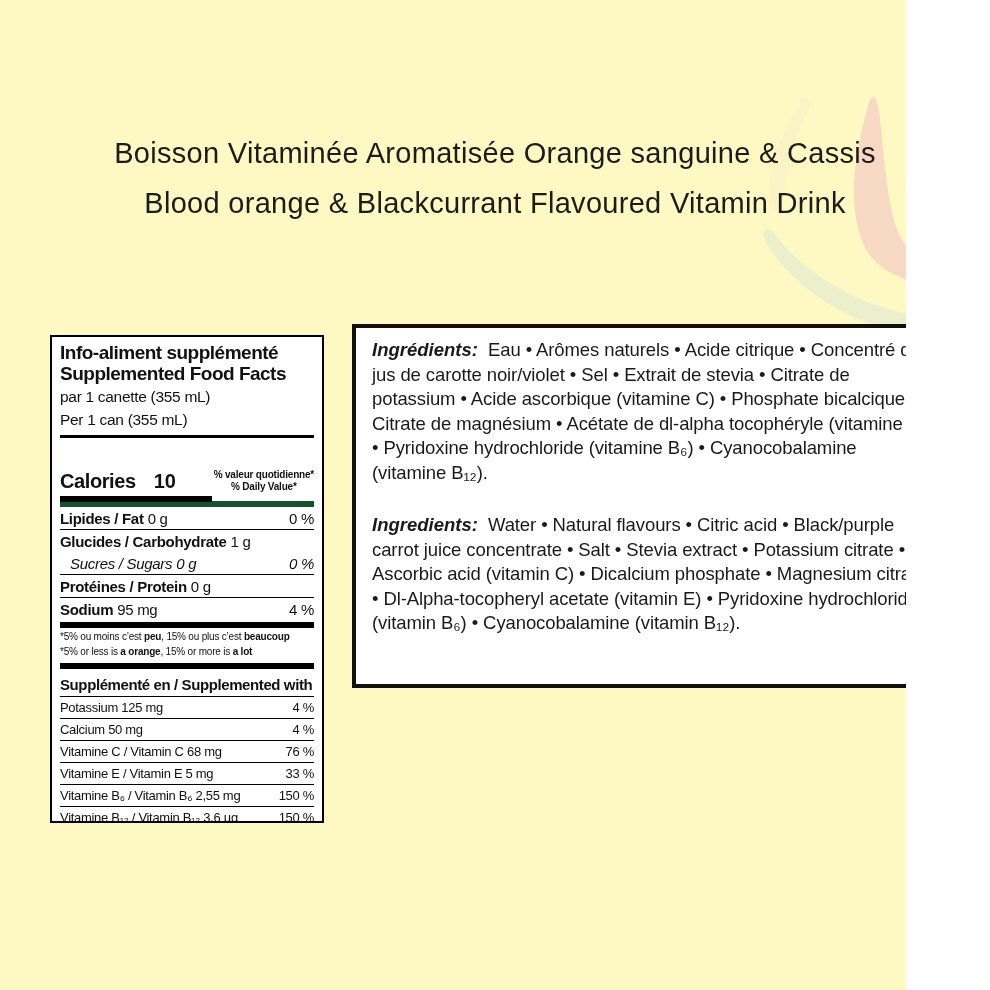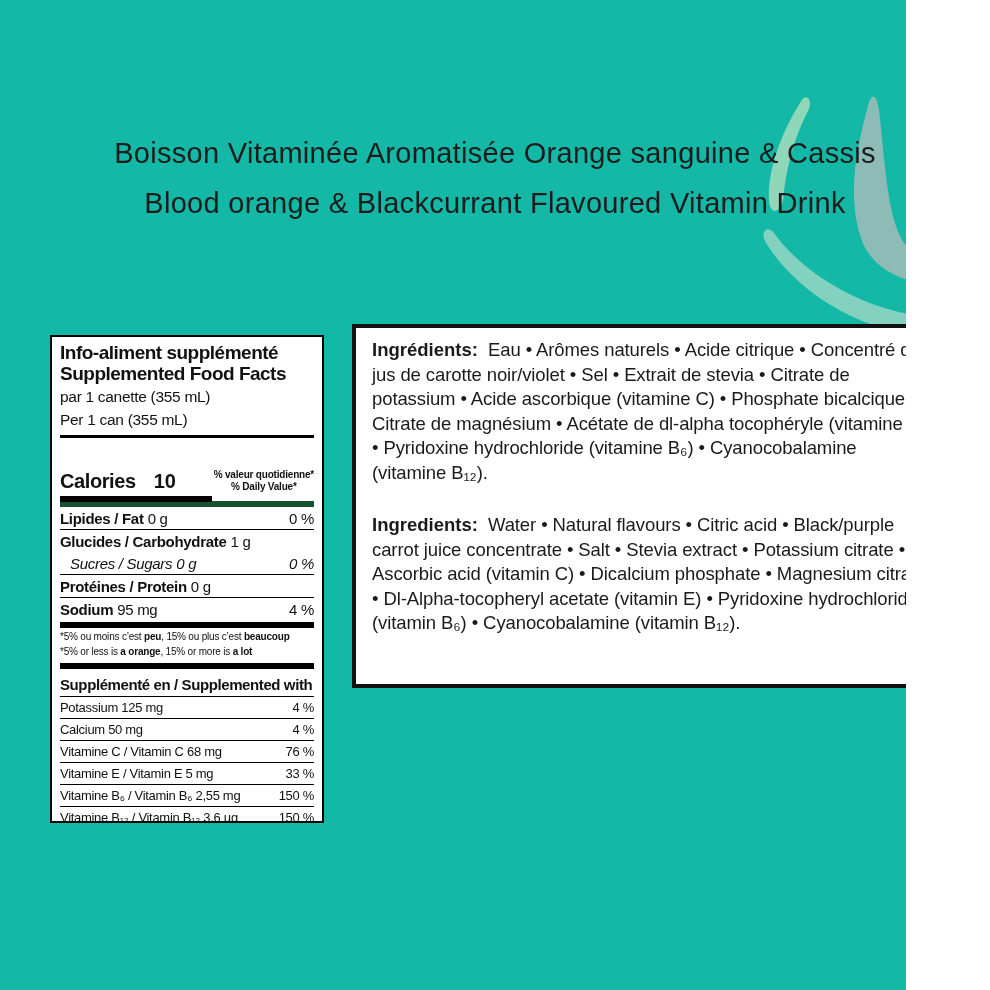--- a/index.html
+++ b/index.html
@@ -1,17 +1,17 @@
 <!DOCTYPE html>
 <html><head>
 <meta charset="utf-8">
 <style>
   html,body{margin:0;padding:0;background:#fff;}
   .page{
-    position:relative;width:906px;height:990px;background:#14b8a6;overflow:hidden;
+    position:relative;width:906px;height:990px;background:#fef9c3;overflow:hidden;
     font-family:"Liberation Sans","DejaVu Sans",sans-serif;color:#111;
   }
   
   .watermark{position:absolute;left:756px;top:84px;width:234px;height:262px;z-index:0;}
   .watermark path{fill-opacity:.55;}
   
   .title{position:absolute;left:0;top:128px;width:990px;text-align:center;z-index:2;}
   .title div{
     font-size:29px;line-height:50px;letter-spacing:.3px;color:#1c1c1c;font-weight:400;
   }
@@ -39,21 +39,21 @@
   .supp-h{font-size:15px;font-weight:bold;letter-spacing:-.4px;padding:4px 0 3px 0;border-bottom:1px solid #000;margin-top:3px;}
   .srow{position:relative;font-size:13px;line-height:16px;letter-spacing:-.3px;padding:3px 0 2px 0;border-bottom:1px solid #000;}
   .srow .ndv{position:absolute;right:0;top:3px;}
   
   .ingr{
     position:absolute;left:352px;top:324px;width:596px;height:364px;box-sizing:border-box;
     border:4px solid #111;background:#fff;padding:10px 16px;overflow:hidden;z-index:3;
   }
   .ingr p{margin:0;font-size:18.5px;line-height:24.5px;letter-spacing:-.1px;color:#1a1a1a;}
   .ingr p.en{margin-top:28px;}
-  .ingr b{letter-spacing:0;}
+  .ingr b{letter-spacing:0;font-style:italic;}
 </style>
 </head>
 <body>
 
 <div class="page">
 
   <svg class="watermark" viewBox="0 0 232 260" aria-hidden="true">
     <path d="M44,18 C25,48 10,88 13,118 C15,130 24,128 27,114 C30,80 40,48 52,26 C57,15 49,8 44,18 Z" fill="#f6eec8"></path>
     <path d="M111,22 C98,68 90,118 106,158 C114,177 134,193 163,197 C179,199 189,191 185,182 C181,172 164,176 149,160 C131,141 128,80 122,26 C119,8 114,9 111,22 Z" fill="#f0bfc5"></path>
     <path d="M18,148 C48,190 108,224 168,231 C193,234 210,228 219,236 C210,247 178,252 148,247 C94,239 38,203 10,158 C3,147 11,139 18,148 Z" fill="#dce8d4"></path>

